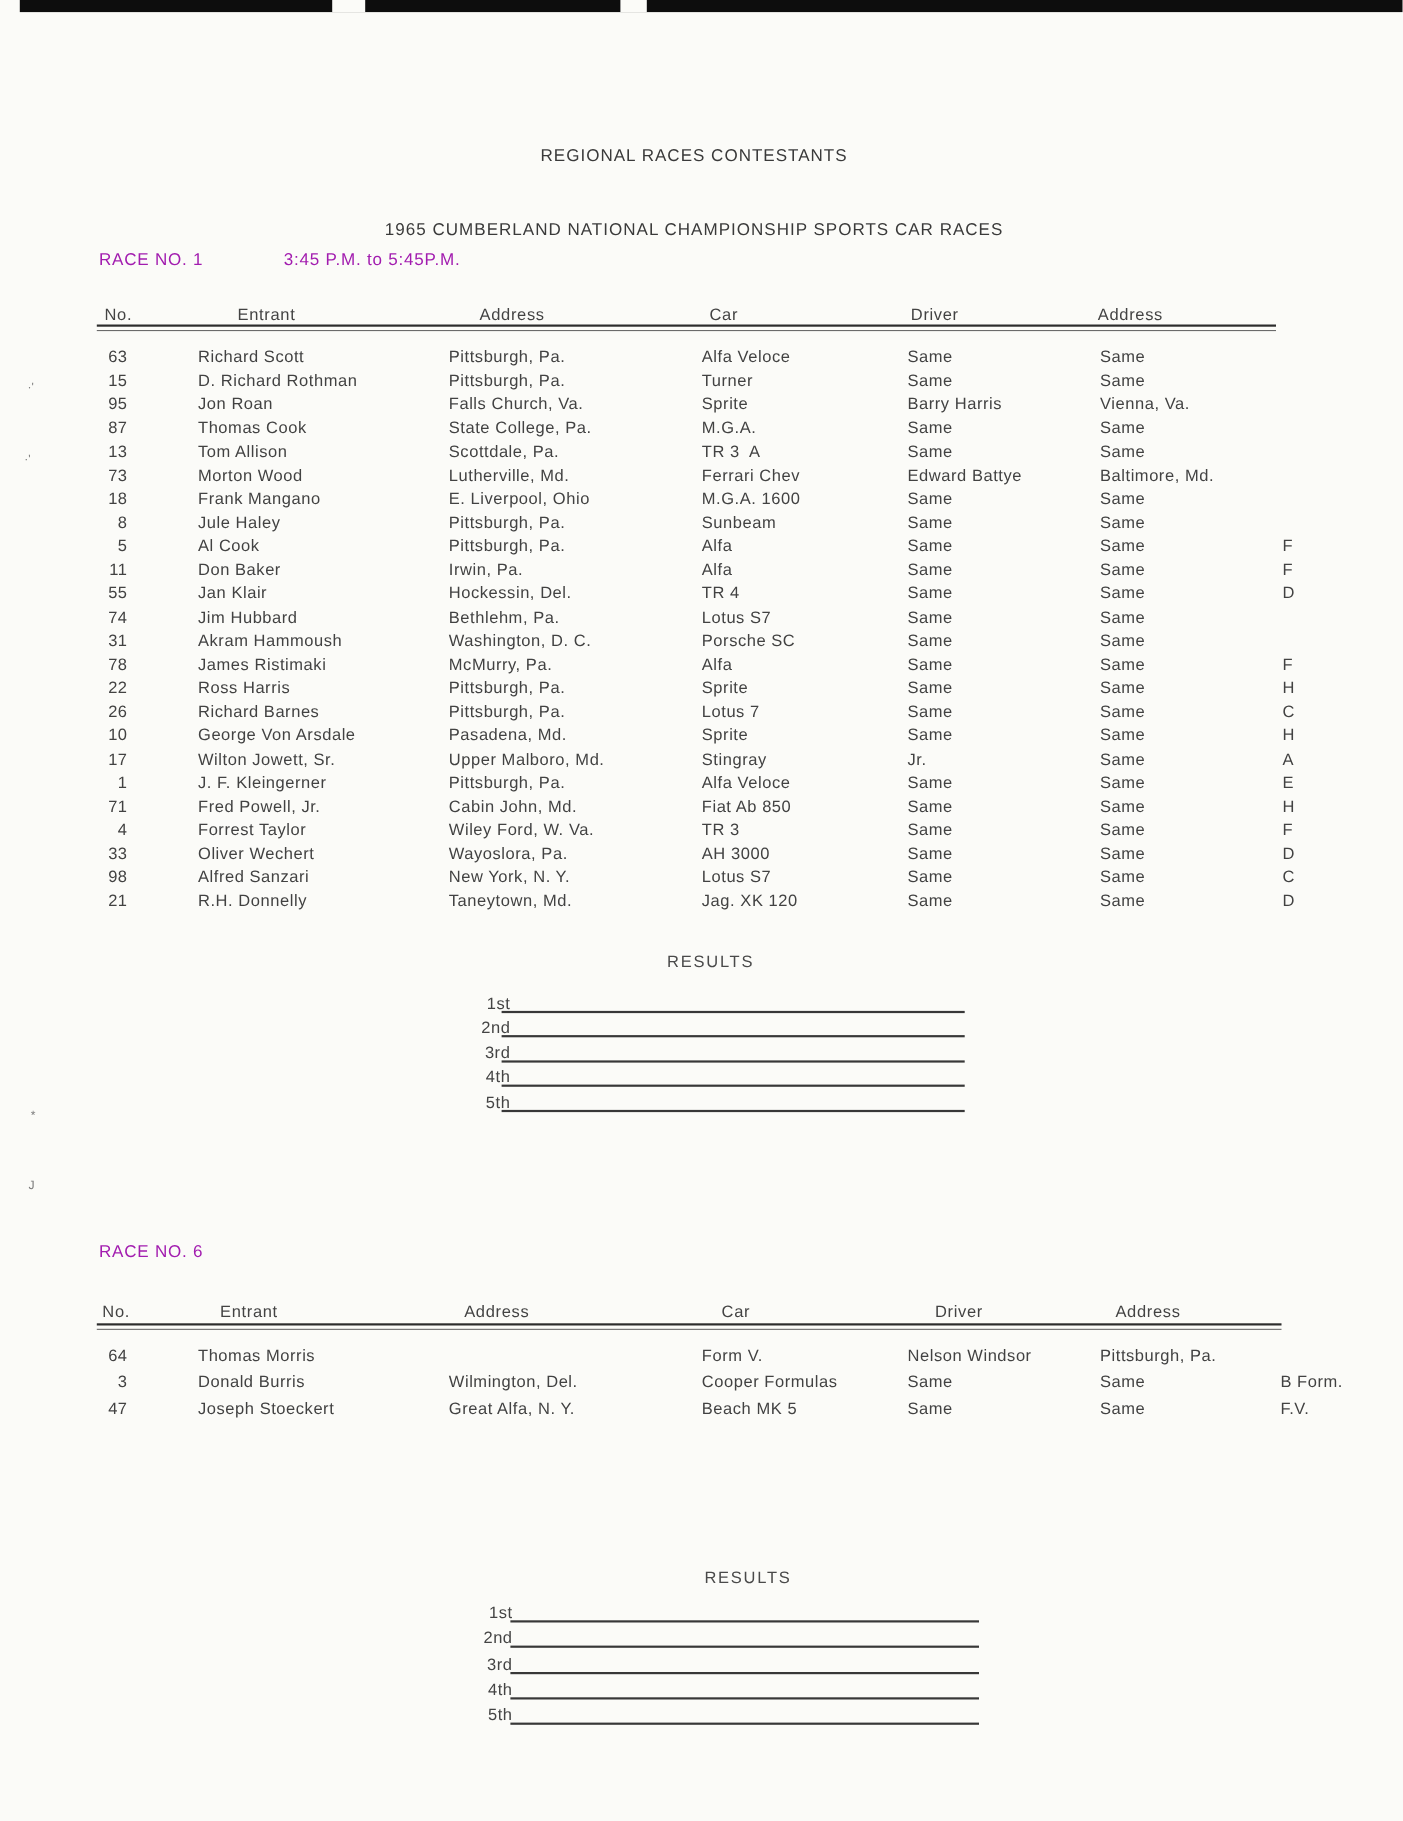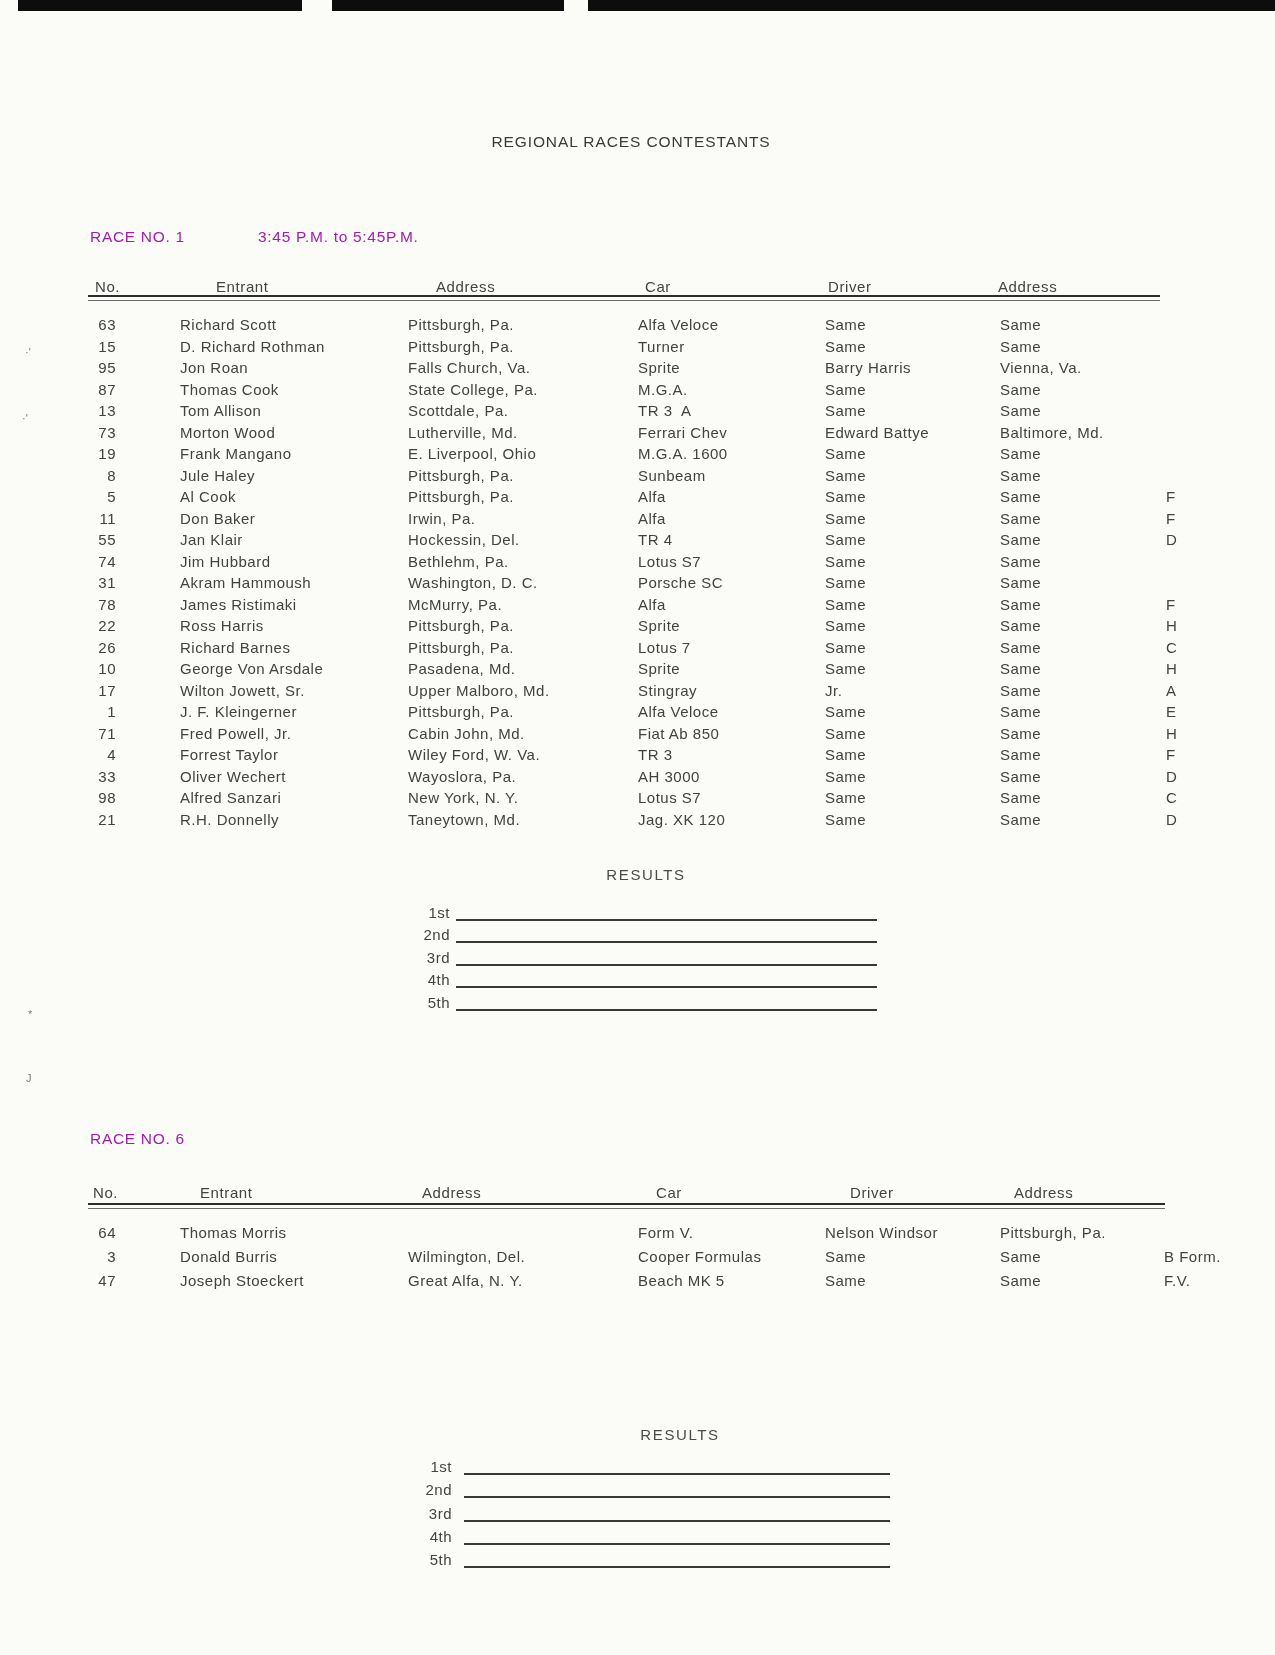--- a/index.html
+++ b/index.html
@@ -71,40 +71,41 @@
   .results-title{position:absolute;font-size:15px;letter-spacing:1.6px;color:#4a4a4a;transform:translateX(-50%);white-space:pre;}
   .rt1{left:646px;top:866px;}
   .rt2{left:680px;top:1426px;}
 
   .places{position:absolute;font-size:15px;letter-spacing:0.5px;color:#444;}
   .places .place-row{position:relative;}
   .p1{left:390px;top:904px;width:500px;}
   .p1 .place-row{height:22.4px;}
   .p2{left:392px;top:1458px;width:510px;}
   .p2 .place-row{height:23.3px;}
-  .place-label{position:absolute;left:2px;top:0;width:58px;text-align:right;white-space:pre;}
+  .place-label{position:absolute;left:16px;top:0;width:58px;text-align:right;white-space:pre;}
   .place-line{position:absolute;top:15px;height:2px;background:#383838;}
   .p1 .place-line{left:66px;width:421px;}
   .p2 .place-line{left:72px;width:426px;}
 
   
   .mark{position:absolute;color:#7a7a7a;font-size:11px;letter-spacing:0;}
 </style>
 </head>
 <body>
 
 <div class="page">
 
   <div class="topbar">
     <span class="gap gap1"></span>
     <span class="gap gap2"></span>
   </div>
 
   <div class="title-block">
     <div>REGIONAL RACES CONTESTANTS</div>
+    <div>1965 CUMBERLAND NATIONAL CHAMPIONSHIP SPORTS CAR RACES</div>
   </div>
 
   <div class="txt h-race1">RACE NO. 1</div>
   <div class="txt h-time1">3:45 P.M. to 5:45P.M.</div>
 
   <div class="colh t1h h-no">No.</div>
   <div class="colh t1h h-entrant">Entrant</div>
   <div class="colh t1h h-address">Address</div>
   <div class="colh t1h h-car">Car</div>
   <div class="colh t1h h-driver">Driver</div>
@@ -162,21 +163,21 @@
       <div class="row">
         <span class="c-no">73</span>
         <span class="c-entrant">Morton Wood</span>
         <span class="c-address">Lutherville, Md.</span>
         <span class="c-car">Ferrari Chev</span>
         <span class="c-driver">Edward Battye</span>
         <span class="c-daddr">Baltimore, Md.</span>
         <span class="c-cls"></span>
       </div>
       <div class="row">
-        <span class="c-no">19</span>
+        <span class="c-no">18</span>
         <span class="c-entrant">Frank Mangano</span>
         <span class="c-address">E. Liverpool, Ohio</span>
         <span class="c-car">M.G.A. 1600</span>
         <span class="c-driver">Same</span>
         <span class="c-daddr">Same</span>
         <span class="c-cls"></span>
       </div>
       <div class="row">
         <span class="c-no">8</span>
         <span class="c-entrant">Jule Haley</span>

